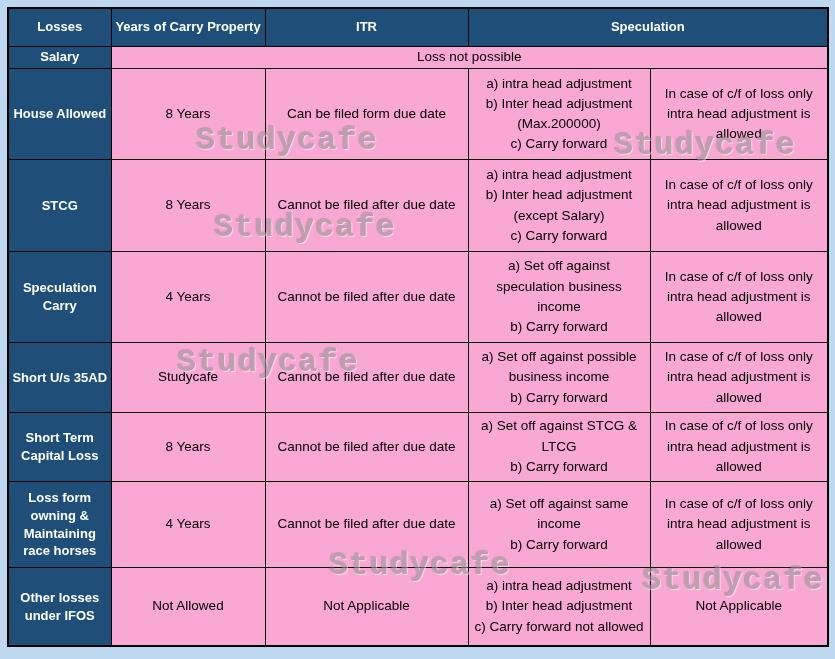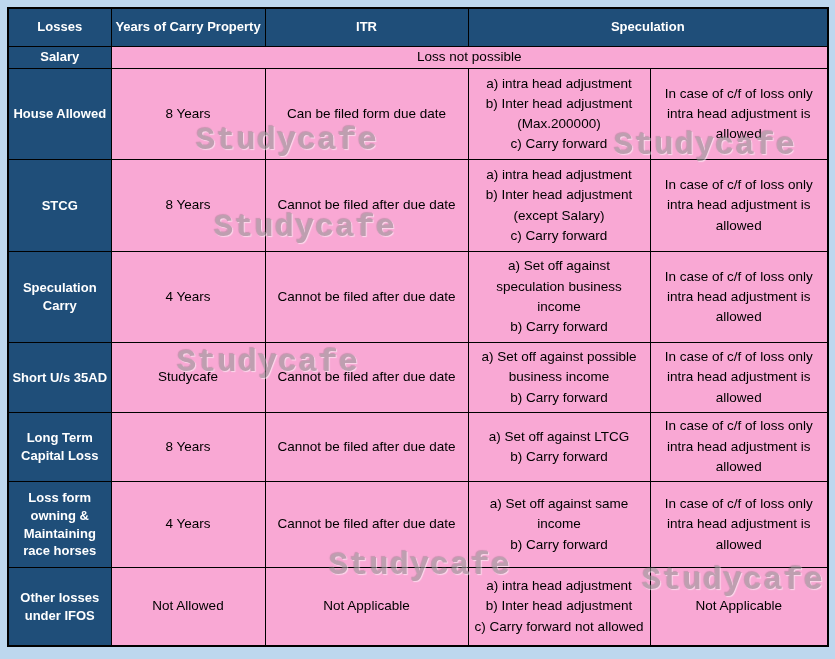--- a/index.html
+++ b/index.html
@@ -143,32 +143,33 @@
         <td>Studycafe</td>
         <td>Cannot be filed after due date</td>
         <td>a) Set off against possible
 business income
 b) Carry forward</td>
         <td>In case of c/f of loss only
 intra head adjustment is
 allowed</td>
       </tr>
 
-
       <tr class="h-md">
-        <th>Long Term
+        <th>Short Term
 Capital Loss</th>
         <td>8 Years</td>
         <td>Cannot be filed after due date</td>
-        <td>a) Set off against LTCG
-b) Carry forward</td>
-        <td>In case of c/f of loss only
-intra head adjustment is
-allowed</td>
-      </tr>
+        <td>a) Set off against STCG &amp;
+LTCG
+b) Carry forward</td>
+        <td>In case of c/f of loss only
+intra head adjustment is
+allowed</td>
+      </tr>
+
 
       <tr class="h-xl">
         <th>Loss form
 owning &amp;
 Maintaining
 race horses</th>
         <td>4 Years</td>
         <td>Cannot be filed after due date</td>
         <td>a) Set off against same
 income

